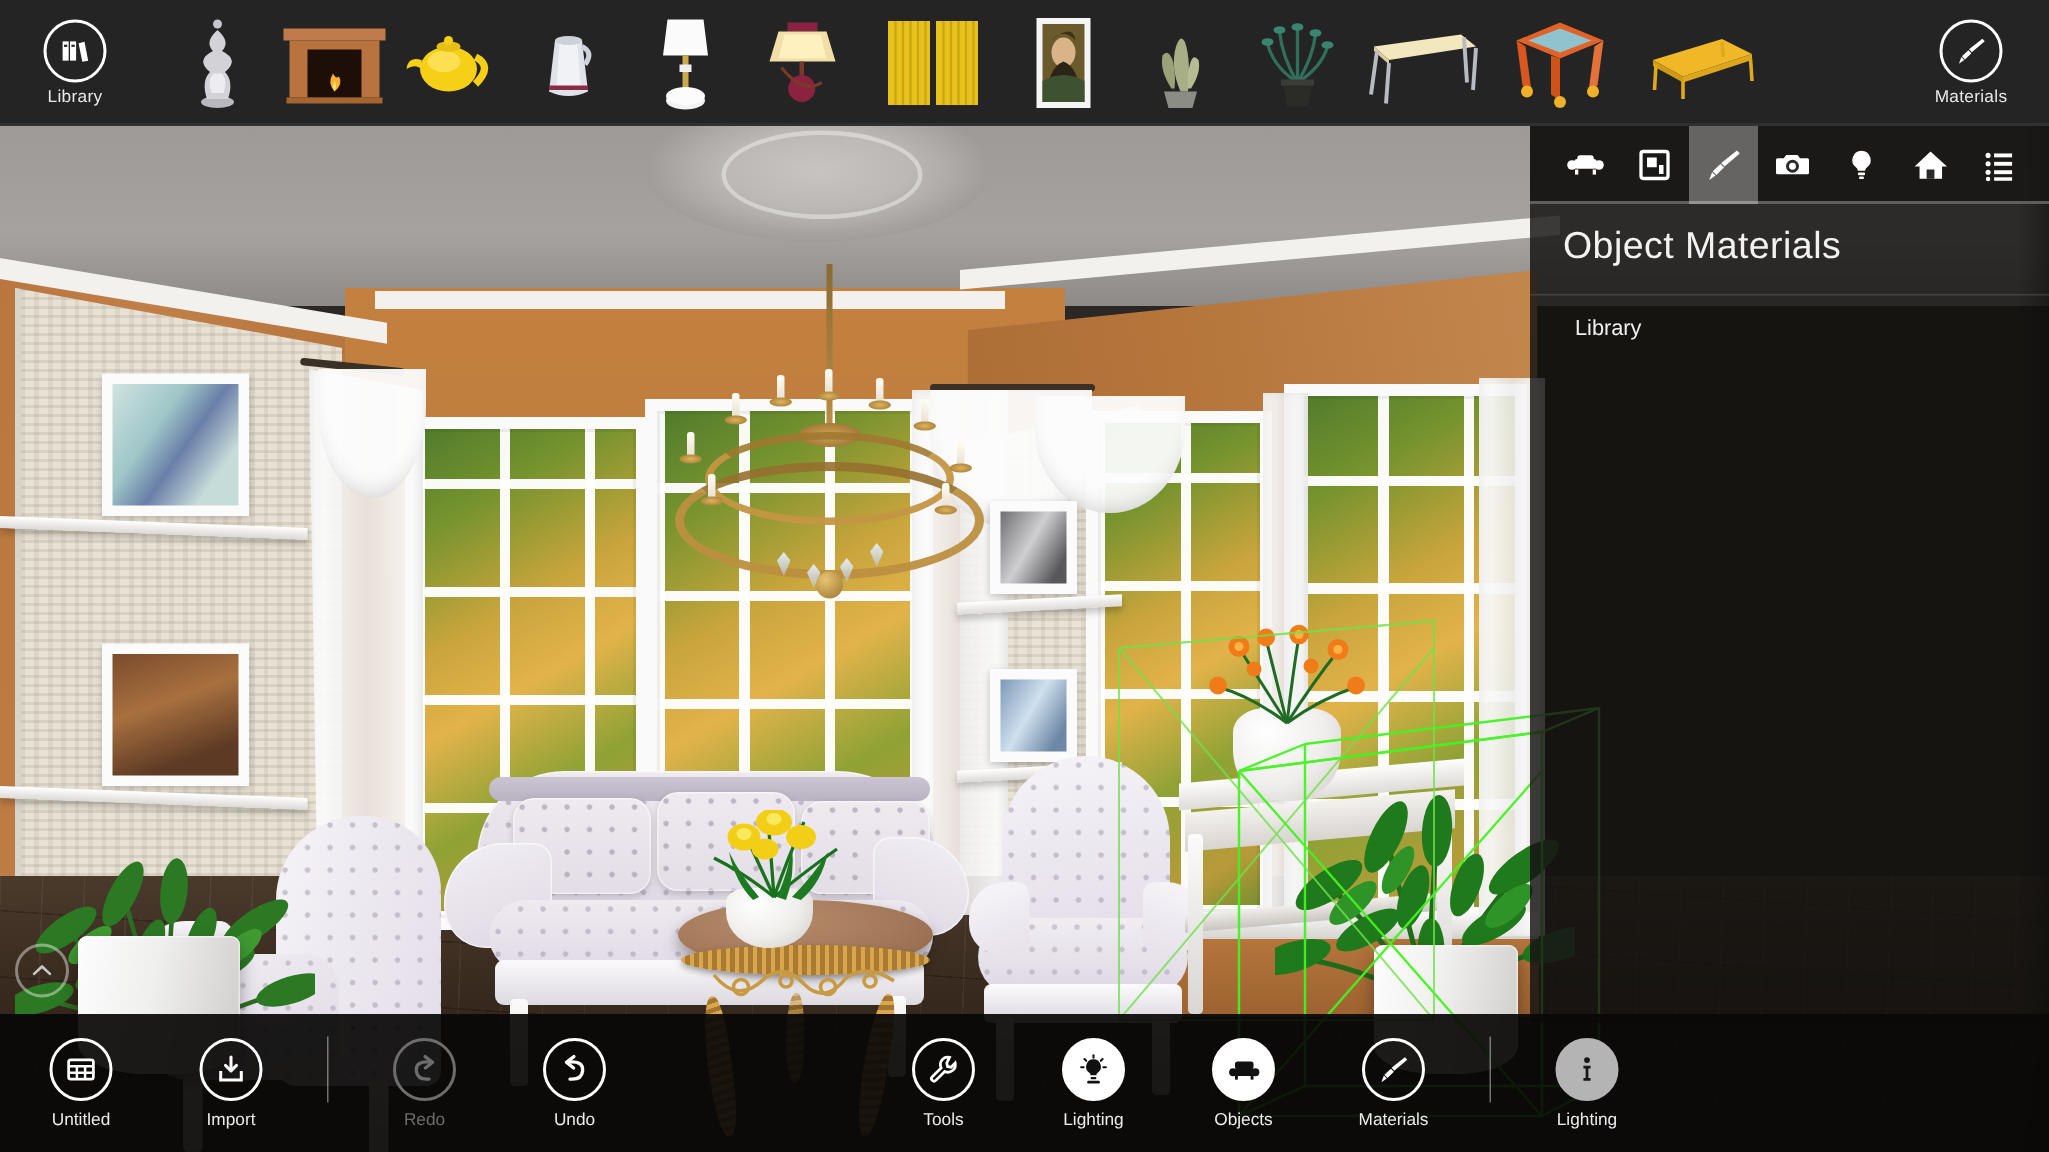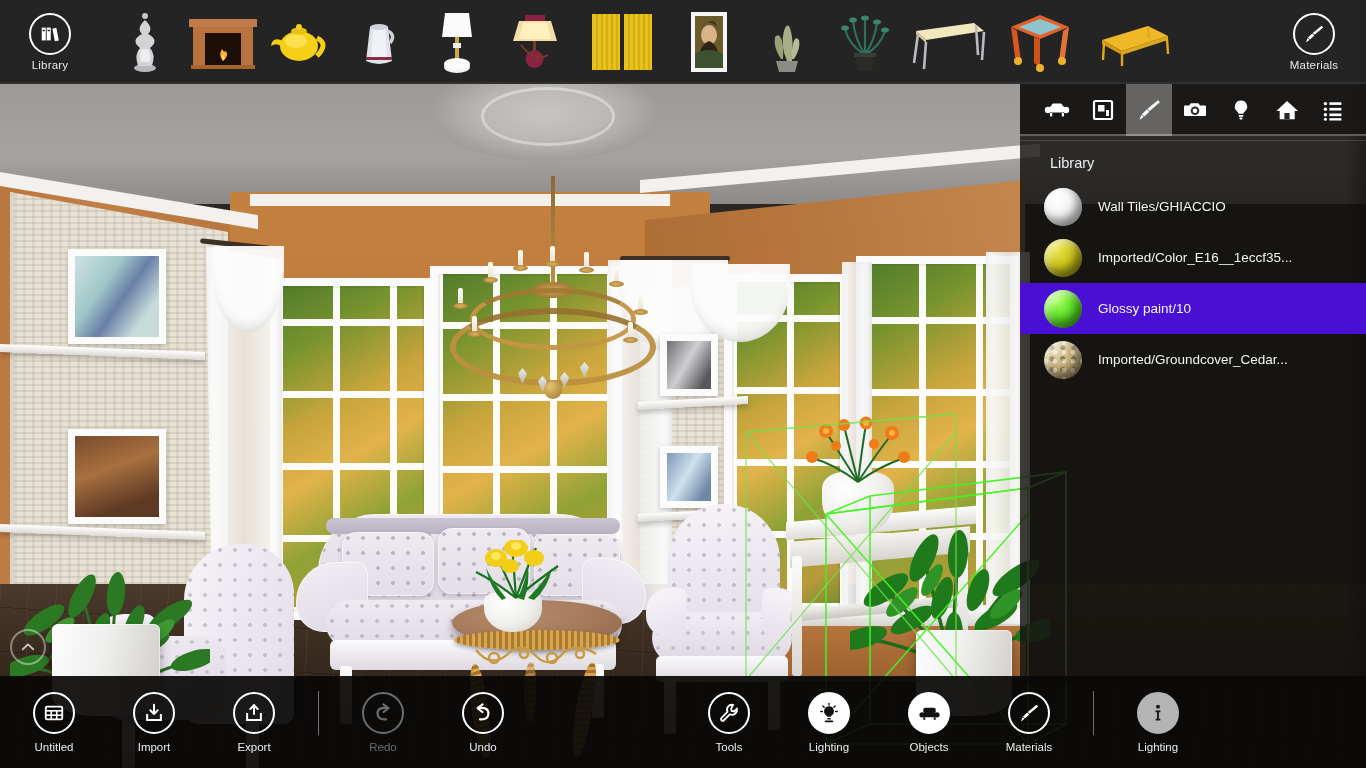--- a/index.html
+++ b/index.html
@@ -825,48 +825,24 @@
               <rect x="8.4" y="9.9" width="12" height="2.6"></rect>
             <circle cx="4.4" cy="16.8" r="1.7"></circle>
               <rect x="8.4" y="15.5" width="12" height="2.6"></rect>
             <circle cx="4.4" cy="21.3" r="1.5"></circle>
               <rect x="8.4" y="20.2" width="12" height="2.3"></rect>
           </g>
         </svg>
       </div>
     </div>
 
+    <div id="panel-title">Object Materials</div>
     <div id="panel-divider"></div>
     <div id="panel-subtitle">Library</div>
 
-    <div id="material-list">
-
-      <div class="mat-row">
-        <div class="mat-sphere" style="background:radial-gradient(circle at 34% 28%, #ffffff 0%, #f1f1f1 45%, #bdbdbd 100%);"></div>
-        <div class="mat-name">Wall Tiles/GHIACCIO</div>
-      </div>
-
-      <div class="mat-row">
-        <div class="mat-sphere" style="background:radial-gradient(circle at 34% 28%, #eae64a 0%, #c9c21a 45%, #7c7708 100%);"></div>
-        <div class="mat-name">Imported/Color_E16__1eccf35...</div>
-      </div>
-
-      <div class="mat-row selected">
-        <div class="mat-sphere" style="background:radial-gradient(circle at 34% 26%, #b6ff6e 0%, #63e52a 40%, #2f9c0e 100%);"></div>
-        <div class="mat-name">Glossy paint/10</div>
-      </div>
-
-      <div class="mat-row">
-        <div class="mat-sphere" style="background:
-               radial-gradient(circle at 20% 24%, rgba(255,255,255,.5) 0 2px, rgba(0,0,0,0) 3px) 0 0/9px 9px,
-               radial-gradient(circle at 70% 60%, rgba(90,70,40,.55) 0 2px, rgba(0,0,0,0) 3px) 0 0/11px 11px,
-               radial-gradient(circle at 34% 28%, #e3d5a8 0%, #c2ab76 45%, #7d6a3c 100%);"></div>
-        <div class="mat-name">Imported/Groundcover_Cedar...</div>
-      </div>
-    </div>
   </div>
 
   <div id="bottom-bar">
     <div class="sp" style="width:4px"></div>
 
     <div class="bb-item">
       <div class="bb-circle">
         <svg width="22" height="22" viewBox="0 0 24 24">
           <rect x="3" y="5" width="18" height="14" rx="1.6" fill="none" stroke="#fff" stroke-width="2"></rect>
           <line x1="3" y1="9.6" x2="21" y2="9.6" stroke="#fff" stroke-width="1.8"></line>
@@ -882,30 +858,20 @@
       <div class="bb-circle">
         <svg width="22" height="22" viewBox="0 0 24 24">
           <path d="M12 3 v9" stroke="#fff" stroke-width="2.2" stroke-linecap="round"></path>
           <path d="M8 9 L12 13 L16 9" stroke="#fff" stroke-width="2.2" fill="none" stroke-linecap="round" stroke-linejoin="round"></path>
           <path d="M4.5 13 v6.6 h15 V13" stroke="#fff" stroke-width="2.2" fill="none"></path>
         </svg>
       </div>
       <div class="bb-label">Import</div>
     </div>
 
-    <div class="bb-item">
-      <div class="bb-circle">
-        <svg width="22" height="22" viewBox="0 0 24 24">
-          <path d="M12 13 V3.6" stroke="#fff" stroke-width="2.2" stroke-linecap="round"></path>
-          <path d="M8 7.6 L12 3.4 L16 7.6" stroke="#fff" stroke-width="2.2" fill="none" stroke-linecap="round" stroke-linejoin="round"></path>
-          <path d="M4.5 12 v7.6 h15 V12" stroke="#fff" stroke-width="2.2" fill="none"></path>
-        </svg>
-      </div>
-      <div class="bb-label">Export</div>
-    </div>
 
     <div class="bb-sep"></div>
 
     <div class="bb-item">
       <div class="bb-circle dim">
         <svg width="24" height="24" viewBox="0 0 24 24">
           <path d="M16 7 Q6 6 6.6 13 Q7.2 19 15 18.4" stroke="#6d6d6d" stroke-width="2.2" fill="none" stroke-linecap="round"></path>
           <path d="M12.4 3.4 L17.4 7.2 L12.6 11" stroke="#6d6d6d" stroke-width="2.2" fill="none" stroke-linecap="round" stroke-linejoin="round"></path>
         </svg>
       </div>

